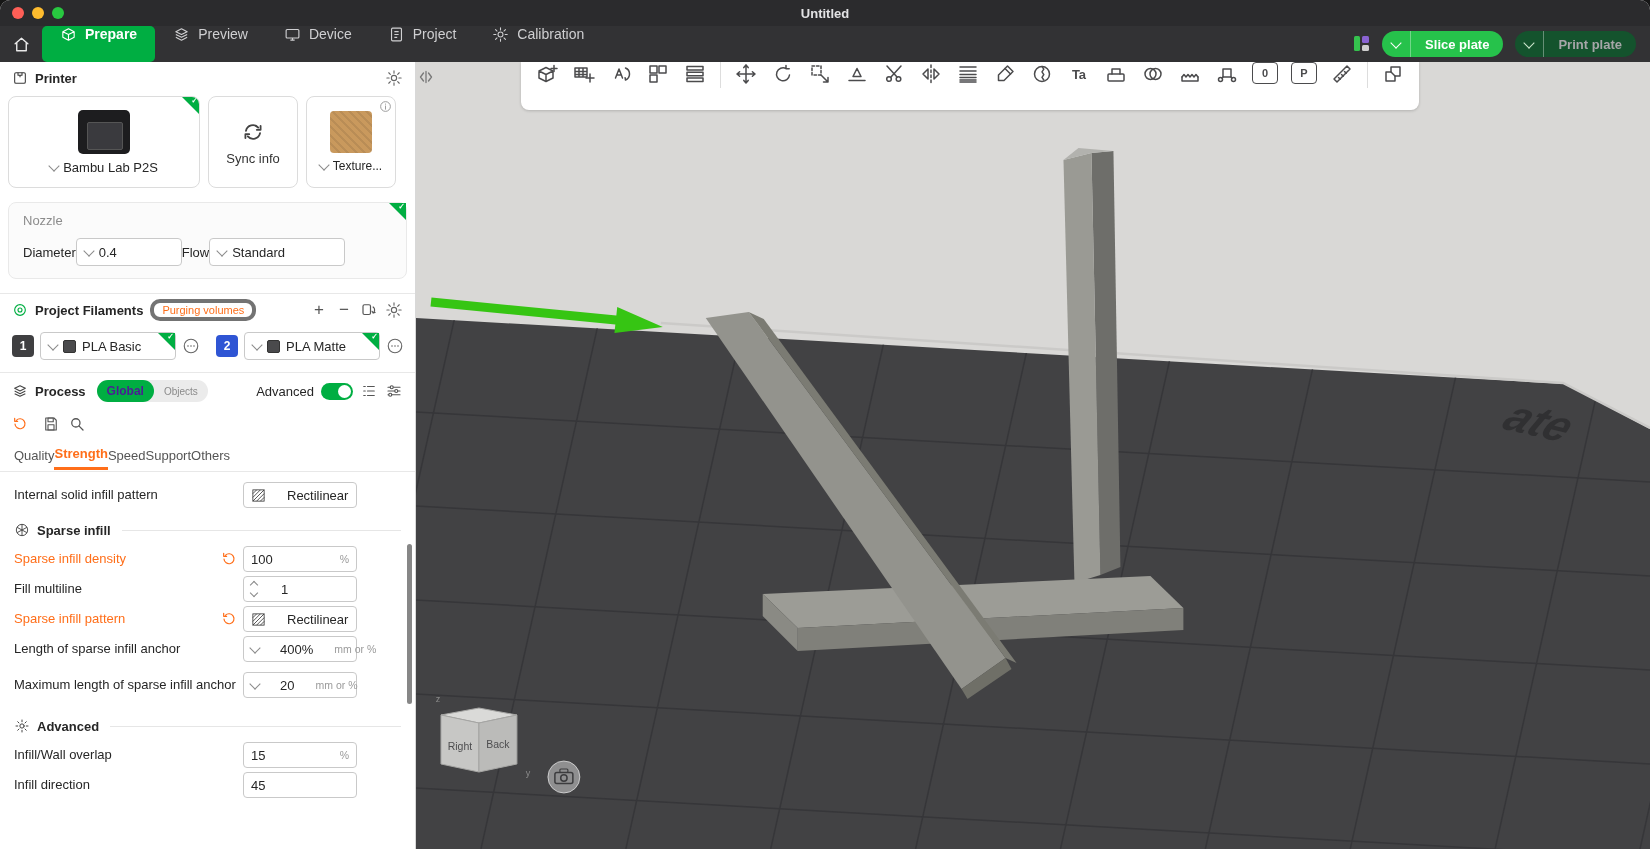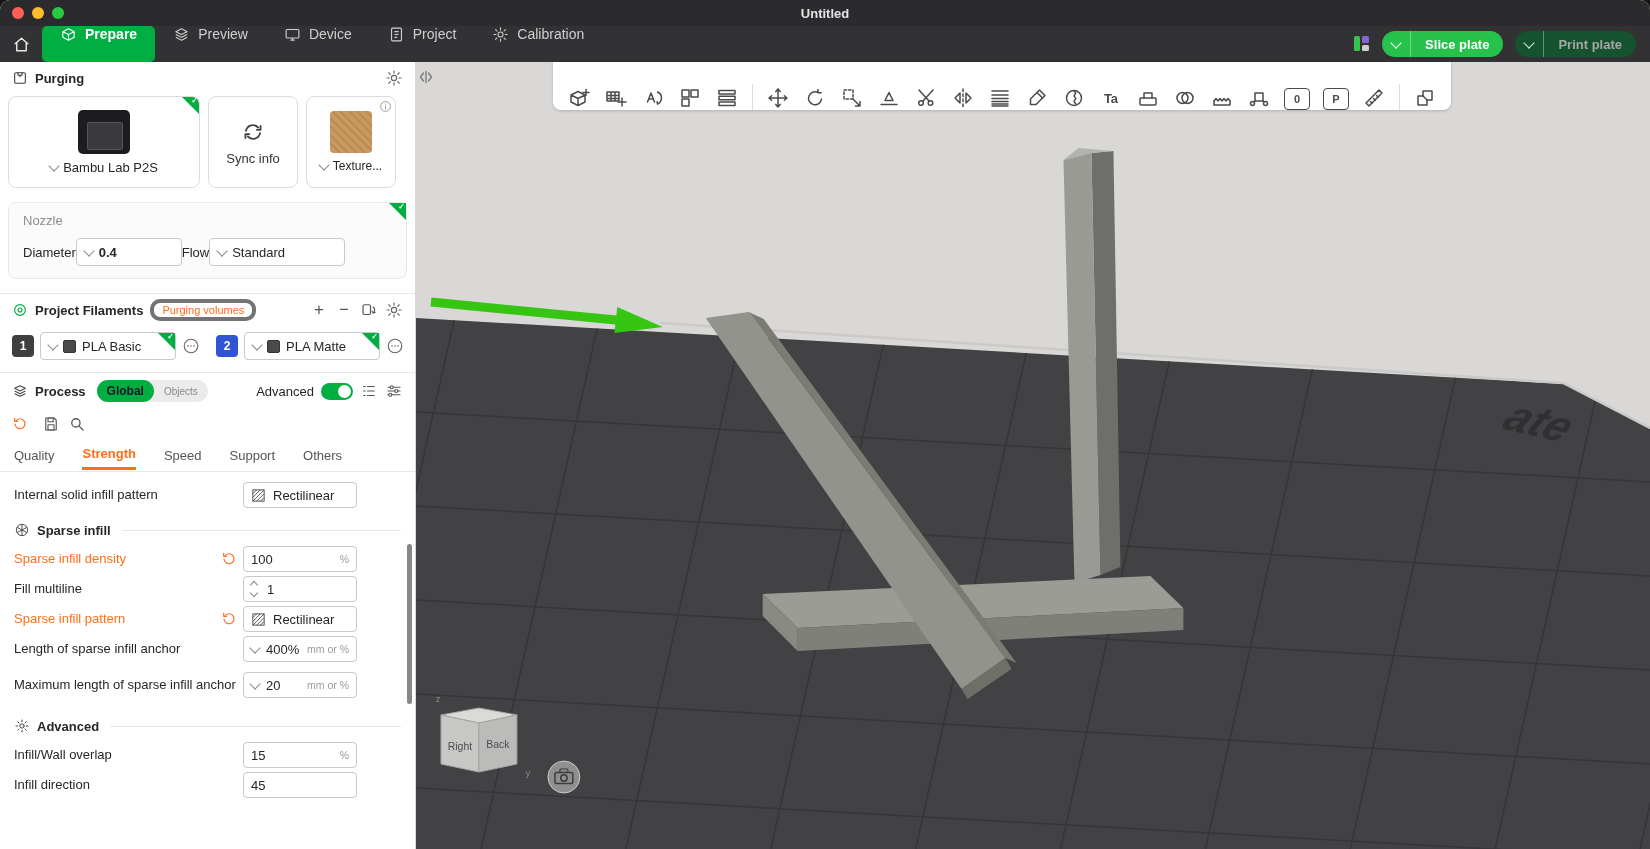--- a/index.html
+++ b/index.html
@@ -56,68 +56,68 @@
   .plate-card .card-label{font-size:12px;}
   .info-ic{position:absolute;top:3px;right:3px;width:13px;height:13px;}
   .info-ic svg{width:100%;height:100%;}
   .sync-label{font-size:13px;color:#333;}
   
   .nozzle-card{margin:14px 8px 0 8px;background:#fbfbfb;border:1px solid #e9e9e9;border-radius:8px;position:relative;padding:10px 14px 12px 14px;}
   .nozzle-title{color:#8c8c8c;font-size:13px;margin-bottom:10px;}
   .nozzle-row{display:flex;align-items:center;}
   .flabel{color:#262626;}
   .combo{height:26px;border:1px solid #c9c9c9;border-radius:4px;background:#fff;display:flex;align-items:center;gap:6px;padding:0 8px;font-size:13px;position:relative;}
-  .w72{width:88px;font-weight:bold;}
+  .w72{width:88px;}
   .w110{width:118px;}
   .hdiv{height:1px;background:#e8e8e8;margin-top:14px;}
   
   .badge{border:4px solid #737373;color:#ff6e19;font-size:11px;border-radius:10px;padding:1px 8px;}
   .pm{font-size:17px;color:#555;width:18px;text-align:center;line-height:18px;}
   .fil-rows{display:flex;gap:16px;padding:6px 12px 12px 12px;align-items:center;}
   .fil{display:flex;align-items:center;gap:6px;}
   .fidx{width:22px;height:22px;border-radius:4px;color:#fff;font-size:12px;font-weight:bold;display:flex;align-items:center;justify-content:center;}
   .fidx.dark{background:#3f3f41;}
   .fidx.blue{background:#2f55d4;}
   .fil-combo{width:118px;}
   .chip{width:11px;height:11px;border-radius:2px;background:#4a4a4c;border:1px solid #333;flex:0 0 auto;}
   
   .scope-pill{display:flex;background:#ebebeb;border-radius:11px;height:22px;align-items:center;margin-left:4px;}
-  .scope-a{background:#00AE42;color:#0f172a;border-radius:11px;padding:0 10px;height:22px;line-height:22px;font-size:12px;font-weight:bold;}
+  .scope-a{background:#00AE42;color:#4c1d95;border-radius:11px;padding:0 10px;height:22px;line-height:22px;font-size:12px;font-weight:bold;}
   .scope-b{color:#8a8a8a;padding:0 10px;font-size:10px;}
   .adv-label{font-size:13px;color:#262626;}
   .toggle{width:32px;height:17px;background:#00AE42;border-radius:9px;position:relative;}
   .toggle i{position:absolute;right:2px;top:2px;width:13px;height:13px;border-radius:50%;background:#fff;}
   .preset-row{display:flex;align-items:center;gap:8px;padding:6px 12px 6px 12px;}
   .preset-combo{flex:1;}
-  .ptabs{display:flex;gap:28px;padding:2px 14px 0 14px;height:30px;align-items:center;border-bottom:1px solid #e8e8e8;}
+  .ptabs{display:flex;padding:2px 14px 0 14px;height:30px;align-items:center;border-bottom:1px solid #e8e8e8;}
   .ptab{font-size:13px;color:#555;padding:4px 0 6px 0;}
   .ptab.active{color:#ff6e19;font-weight:bold;border-bottom:3px solid #ff6e19;}
   
   .settings{padding-top:8px;}
   .srow{display:flex;align-items:center;min-height:28px;padding:1px 58px 1px 14px;}
   .slabel{flex:1;font-size:13px;color:#262626;padding-right:6px;line-height:1.25;}
   .slabel.orange{color:#ff6e19;}
   .resico{width:18px;height:16px;margin-right:4px;flex:0 0 auto;}
   .resico svg{width:16px;height:16px;}
-  .ctrl{width:114px;height:26px;border:1px solid #c9c9c9;border-radius:4px;display:flex;align-items:center;gap:7px;padding:0 7px;font-size:13px;background:#fff;flex:0 0 auto;box-sizing:border-box;}
+  .ctrl{width:114px;height:26px;border:1px solid #c9c9c9;border-radius:4px;display:flex;align-items:center;gap:21px;padding:0 7px;font-size:13px;background:#fff;flex:0 0 auto;box-sizing:border-box;}
   .cval{color:#262626;}
   .unit{margin-left:auto;color:#9a9a9a;font-size:10.5px;white-space:nowrap;}
   .hatch{width:15px;height:15px;flex:0 0 auto;}
   .hatch svg{width:100%;height:100%;}
   .sechead{display:flex;align-items:center;gap:7px;padding:12px 14px 6px 14px;font-weight:bold;font-size:13px;color:#262626;}
   .secline{flex:1;height:1px;background:#e6e6e6;margin-left:4px;}
   .spin{display:flex;flex-direction:column;gap:2px;width:9px;}
   .spin i{width:5px;height:5px;border-right:1.4px solid #888;border-bottom:1.4px solid #888;display:block;}
   .spin .up{transform:rotate(-135deg);}
   .spin .dn{transform:rotate(45deg);}
   .scrollthumb{position:absolute;right:3px;top:482px;width:5px;height:160px;border-radius:3px;background:#5f5f5f;opacity:.75;}
   
   .viewport{flex:1;position:relative;background:#d9d8d6;min-width:0;}
   .scene{position:absolute;inset:0;width:100%;height:100%;}
-  .vtoolbar{position:absolute;left:105px;top:0;height:48px;background:#fff;border-radius:0 0 8px 8px;box-shadow:0 1px 3px rgba(0,0,0,.18);display:flex;align-items:flex-end;gap:13px;padding:0 14px;margin-left:32px;}
+  .vtoolbar{position:absolute;left:105px;top:0;height:48px;background:#fff;border-radius:0 0 8px 8px;box-shadow:0 1px 3px rgba(0,0,0,.18);display:flex;align-items:flex-start;gap:13px;padding:0 14px;}
   .tb-icon{width:24px;height:24px;display:inline-flex;align-items:center;justify-content:center;color:#4b4b4d;font-size:13px;font-weight:bold;}
   .tb-icon svg{width:24px;height:24px;}
   .tb-icon.boxed{width:auto;min-width:18px;height:20px;border:1.6px solid #4b4b4d;border-radius:4px;padding:0 3px;font-size:11px;}
   .tb-sep{width:1px;height:26px;background:#ddd;}
   .collapse-handle{position:absolute;left:2px;top:6px;width:16px;height:18px;display:flex;align-items:center;justify-content:center;}
   .axis-label{font-size:9px;fill:#8a8a8a;}
   .cube-label{font-size:10.5px;fill:#4e4e50;}
 </style>
 </head>
 <body>
@@ -197,21 +197,21 @@
 
     <aside class="panel">
 
       <div class="sec-row">
         <span class="ic16">
           <svg viewBox="0 0 24 24" fill="none" stroke="#3a3a3a" stroke-width="1.6" stroke-linejoin="round">
               <rect x="4" y="4" width="16" height="16" rx="2"></rect>
               <path d="M9 4v4h6V4M12 8v3"></path>
             </svg>
         </span>
-        <span class="sec-title">Purging</span>
+        <span class="sec-title">Printer</span>
         <span class="ic18 right">
           <svg viewBox="0 0 24 24" fill="none" stroke="#666" stroke-width="1.5" stroke-linecap="round">
               <circle cx="12" cy="12" r="3.5"></circle>
               <path d="M12 2.5v3M12 18.5v3M2.5 12h3M18.5 12h3M5 5l2.1 2.1M16.9 16.9L19 19M19 5l-2.1 2.1M7.1 16.9L5 19"></path>
             </svg>
         </span>
       </div>
 
       <div class="cards-row">
         <div class="card printer-card gc">

